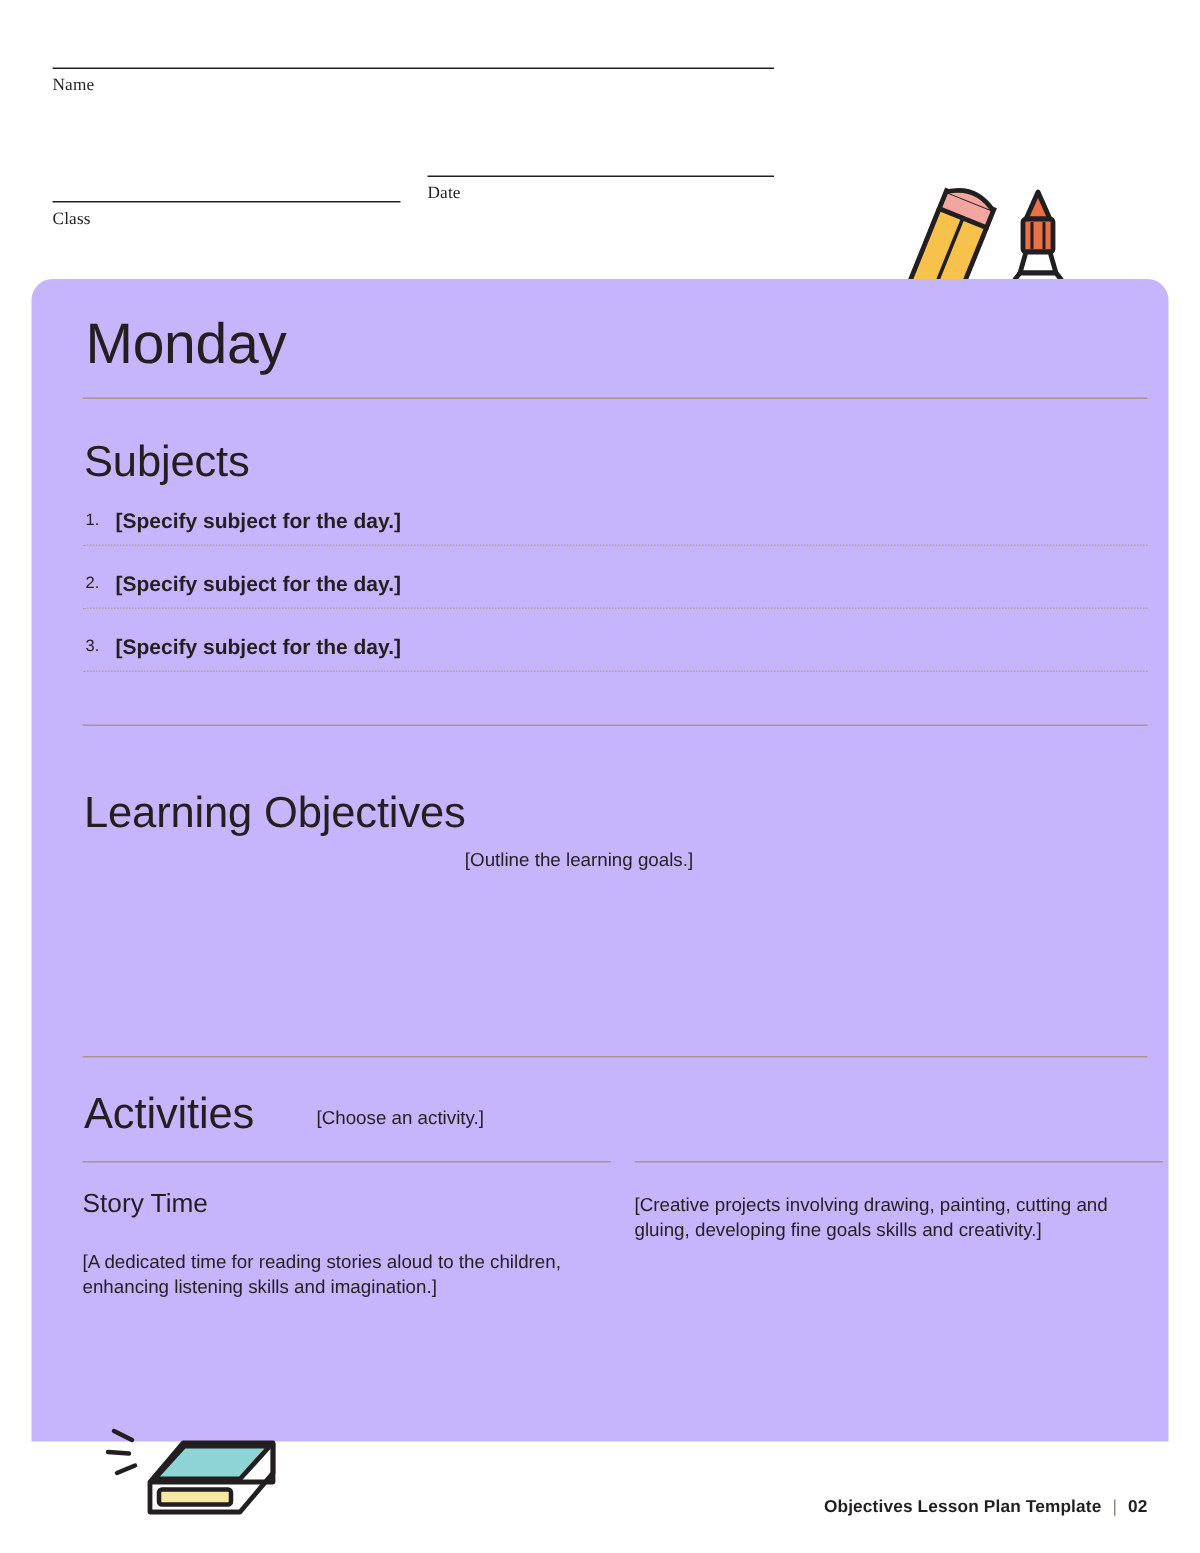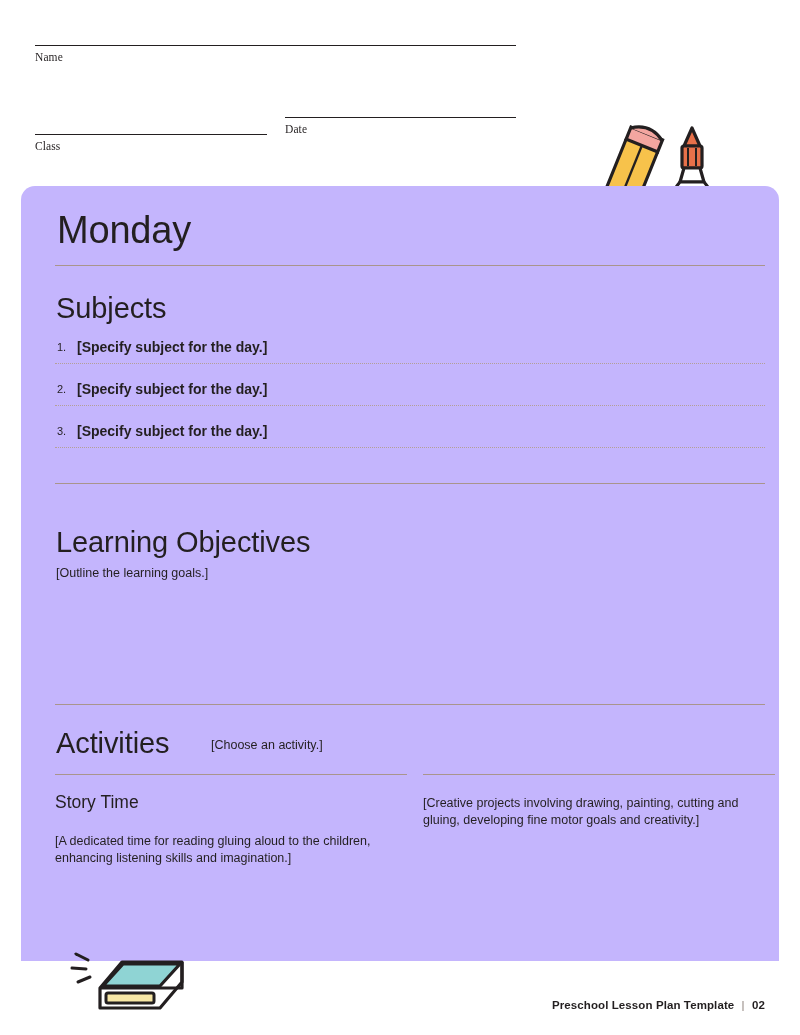--- a/index.html
+++ b/index.html
@@ -134,20 +134,21 @@
   #subject-3 { top: 239px; }
 
   .objectives-text {
     position: absolute;
     left: 19px;
     top: 379px;
     width: 660px;
     font-size: 12.5px;
     line-height: 17px;
     color: #231f20;
+    text-align: center;
   }
 
   
   .act-col {
     position: absolute;
     top: 588px;
     width: 352px;
   }
   #act-left  { left: 18px; }
   #act-right { left: 386px; }
@@ -276,26 +277,26 @@
     <div class="objectives-text">[Outline the learning goals.]</div>
 
     <div class="hr" id="hr-objectives-bottom"></div>
 
     <div class="section-heading" id="h-activities">Activities</div>
     <div class="activities-note">[Choose an activity.]</div>
 
     <div class="act-col" id="act-left">
       <div class="top-rule"></div>
       <div class="act-title">Story Time</div>
-      <div class="act-desc">[A dedicated time for reading gluing aloud to the children, enhancing listening skills and imagination.]</div>
+      <div class="act-desc">[A dedicated time for reading stories aloud to the children, enhancing listening skills and imagination.]</div>
     </div>
 
     <div class="act-col" id="act-right">
       <div class="top-rule"></div>
-      <div class="act-desc">[Creative projects involving drawing, painting, cutting and gluing, developing fine motor goals and creativity.]</div>
+      <div class="act-desc">[Creative projects involving drawing, painting, cutting and gluing, developing fine goals skills and creativity.]</div>
     </div>
 
   </div>
 </div>
 
 <div class="illus" id="illus-eraser">
   <svg width="130" height="80" viewBox="0 0 130 80" fill="none">
 
     <g stroke="#231f20" stroke-width="3" stroke-linecap="round">
       <line x1="6" y1="16" x2="18" y2="22"></line>
@@ -306,16 +307,16 @@
     <path d="M30 50 L52 24 L112 24 L112 44 L90 70 L30 70 Z" fill="#ffffff" stroke="#231f20" stroke-width="3.2" stroke-linejoin="round"></path>
     <path d="M30 50 L112 50 L112 24" fill="none" stroke="#231f20" stroke-width="3.2" stroke-linejoin="round"></path>
 
     <path d="M33 48 L53 26 L110 26 L90 48 Z" fill="#8fd4d4" stroke="#231f20" stroke-width="3.2" stroke-linejoin="round"></path>
 
     <rect x="36" y="55" width="48" height="10" rx="2" fill="#f7e7a6" stroke="#231f20" stroke-width="3"></rect>
   </svg>
 </div>
 
 <div class="footer">
-  <span>Preschool Lesson Plan Template</span>
+  <span>Objectives Lesson Plan Template</span>
   <span class="sep">|</span>
   <span>02</span>
 </div>
 
 </body></html>

